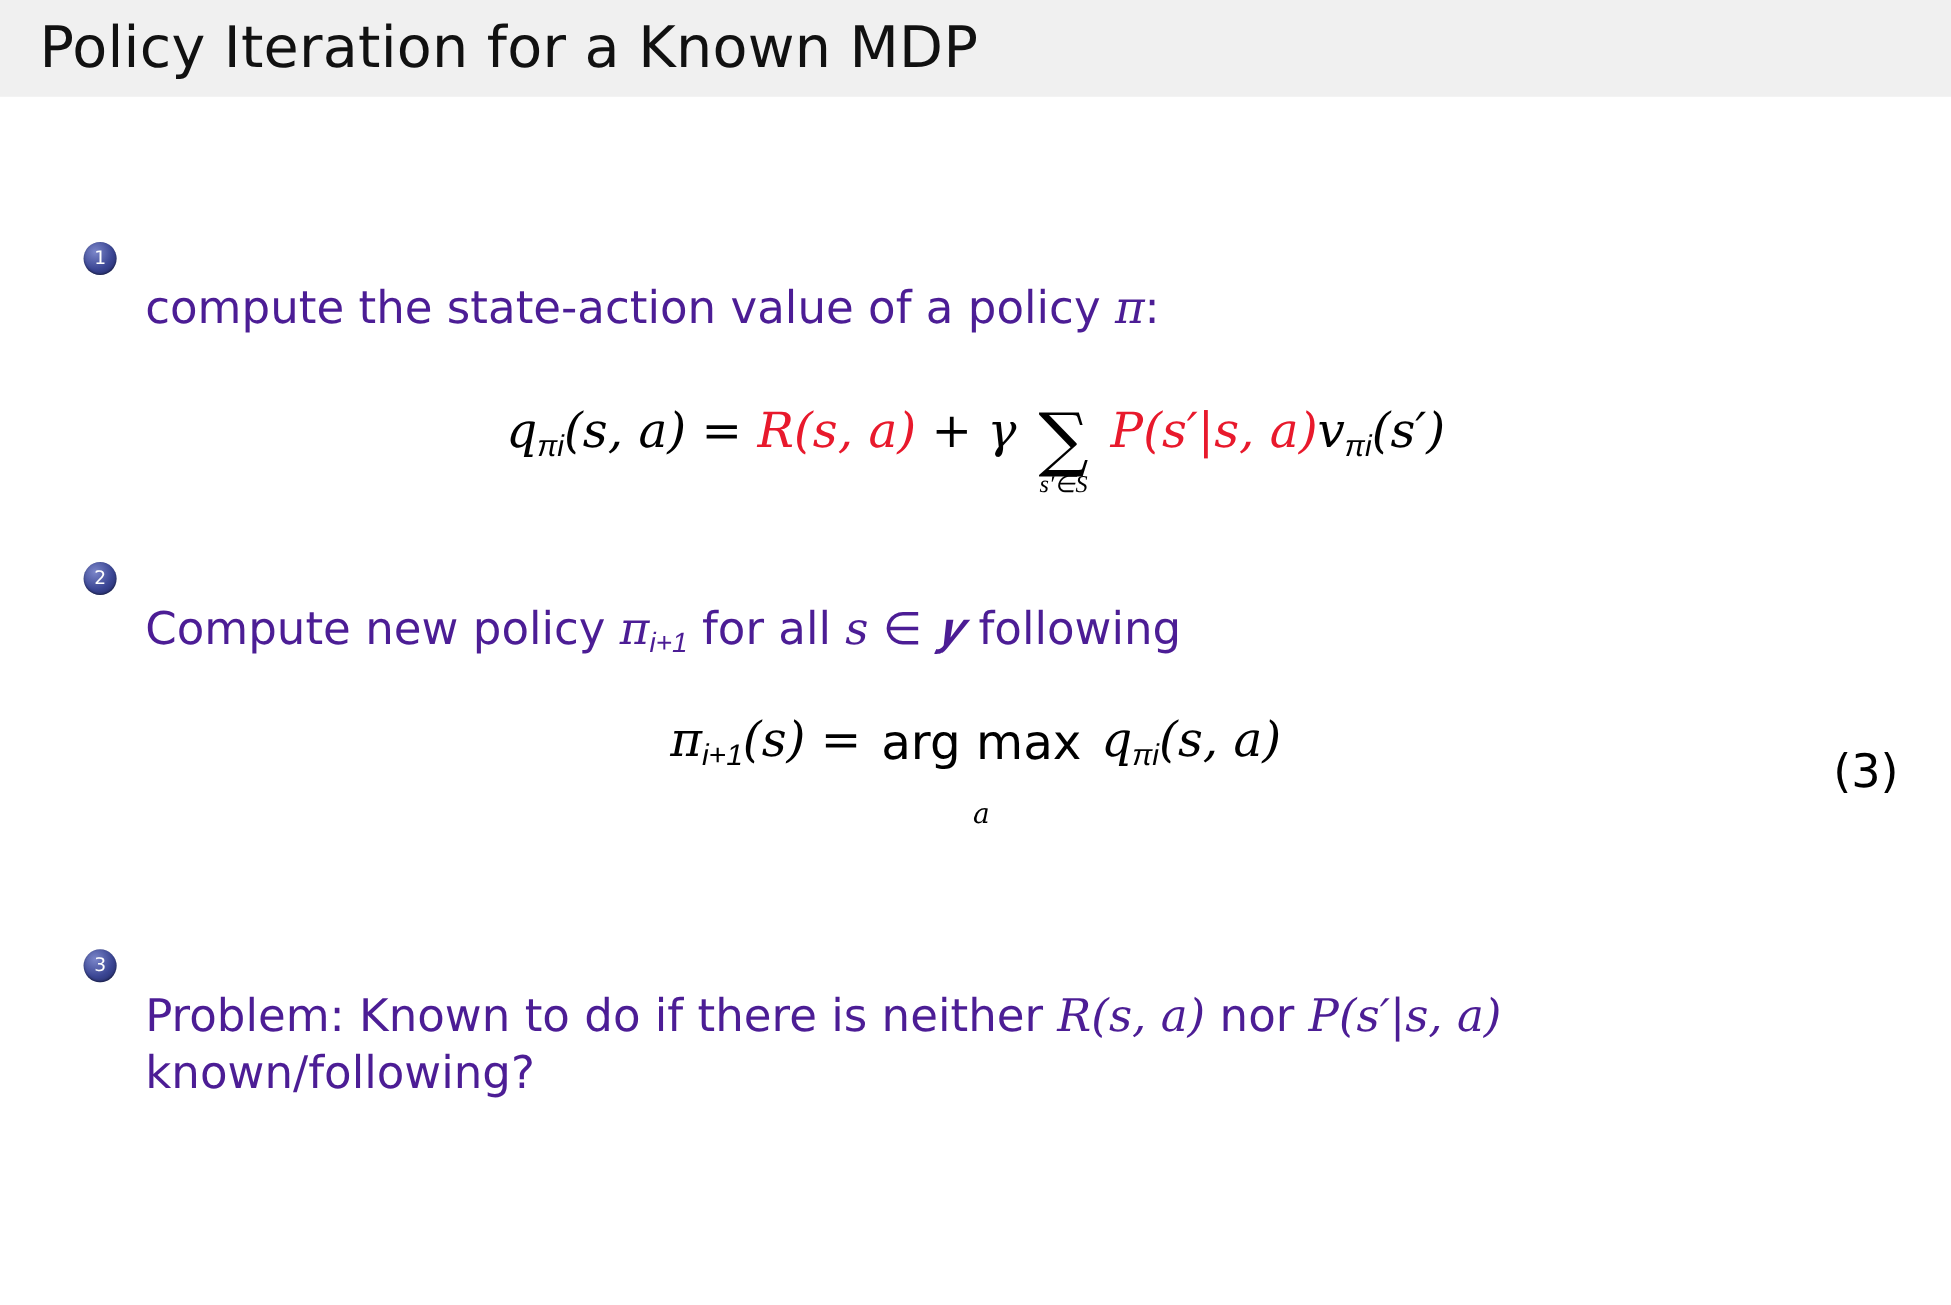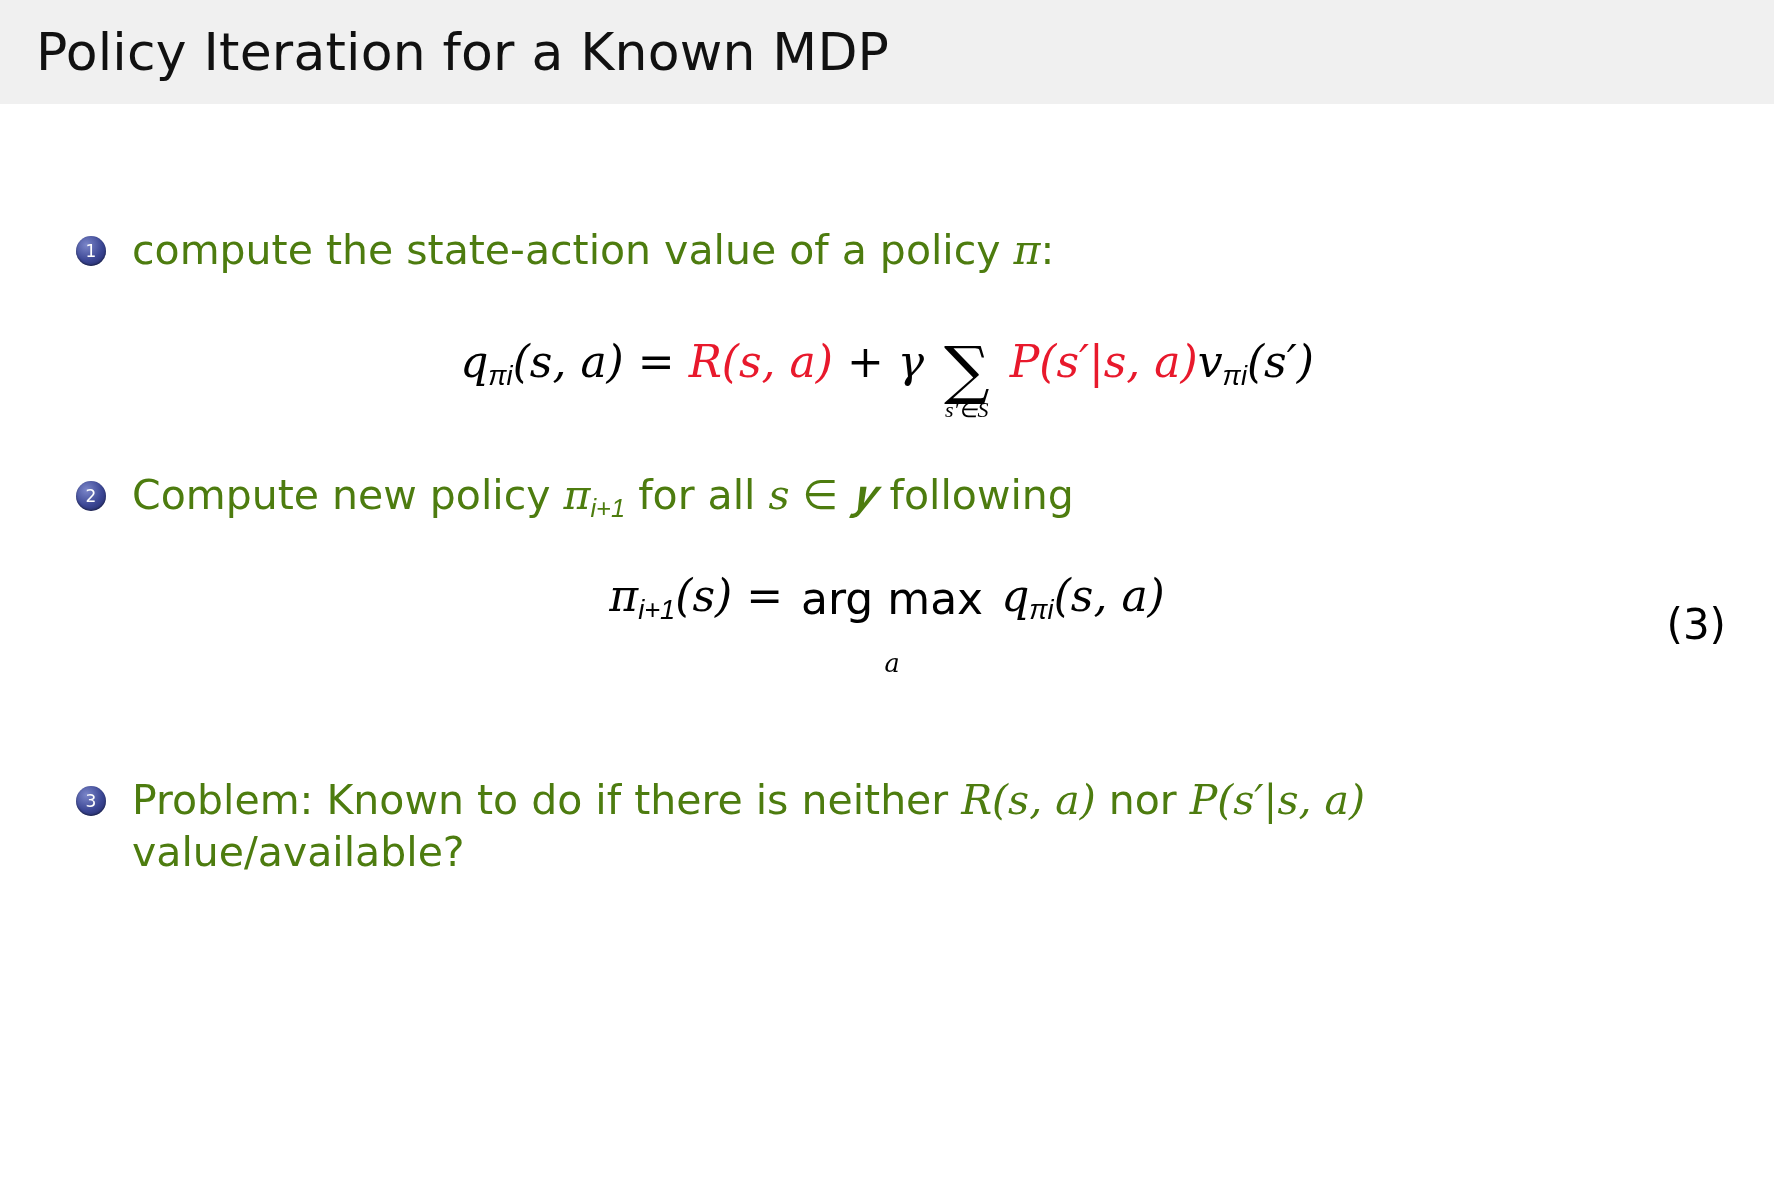--- a/index.html
+++ b/index.html
@@ -10,21 +10,21 @@
     width: 1774px;
     height: 1186px;
     background: #ffffff;
     font-family: "DejaVu Sans", sans-serif;
     color: #000000;
     overflow: hidden;
     position: relative;
   }
   .slide-header {
     width: 100%;
-    height: 104px;
+    height: 88px;
     background: #f0f0f0;
     box-sizing: border-box;
     display: flex;
     align-items: center;
     padding-left: 36px;
   }
   .slide-title {
     font-size: 52px;
     font-weight: 400;
     letter-spacing: 0.2px;
@@ -51,21 +51,22 @@
     line-height: 30px;
     text-align: center;
     font-family: "DejaVu Sans", sans-serif;
     margin-top: 12px;
     box-shadow: inset 0 -1px 2px rgba(0,0,0,0.45);
   }
   .item-text {
     font-size: 41px;
     line-height: 1.28;
     margin-left: 26px;
-    color: #4d7c0f;
+    color: #4c1d95;
+    margin-top: 46px;
   }
   .eq-block {
     position: relative;
     text-align: center;
     font-size: 44px;
   }
   .eq-number {
     position: absolute;
     right: 8px;
     top: 50%;
@@ -177,17 +178,17 @@
     <span class="mi">q</span><span class="sub">πi</span><span class="mi">(s, a)</span>
     <span class="eq-number">(3)</span>
   </div>
 
   <div class="gap-3"></div>
 
   <div class="item">
     <div class="bullet">3</div>
     <div class="item-text">
       <span>Problem:  Known to do if there is neither </span><span class="mi">R(s, a)</span><span> nor </span><span class="mi">P(s′|s, a)</span><br>
-      <span>value/available?</span>
+      <span>known/following?</span>
     </div>
   </div>
 
 </div>
 
 </body></html>

